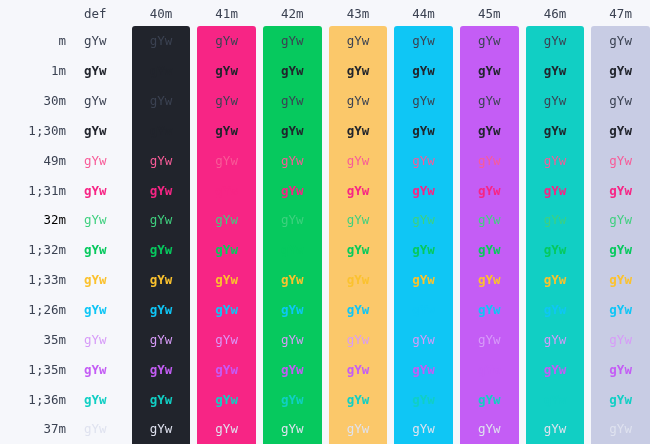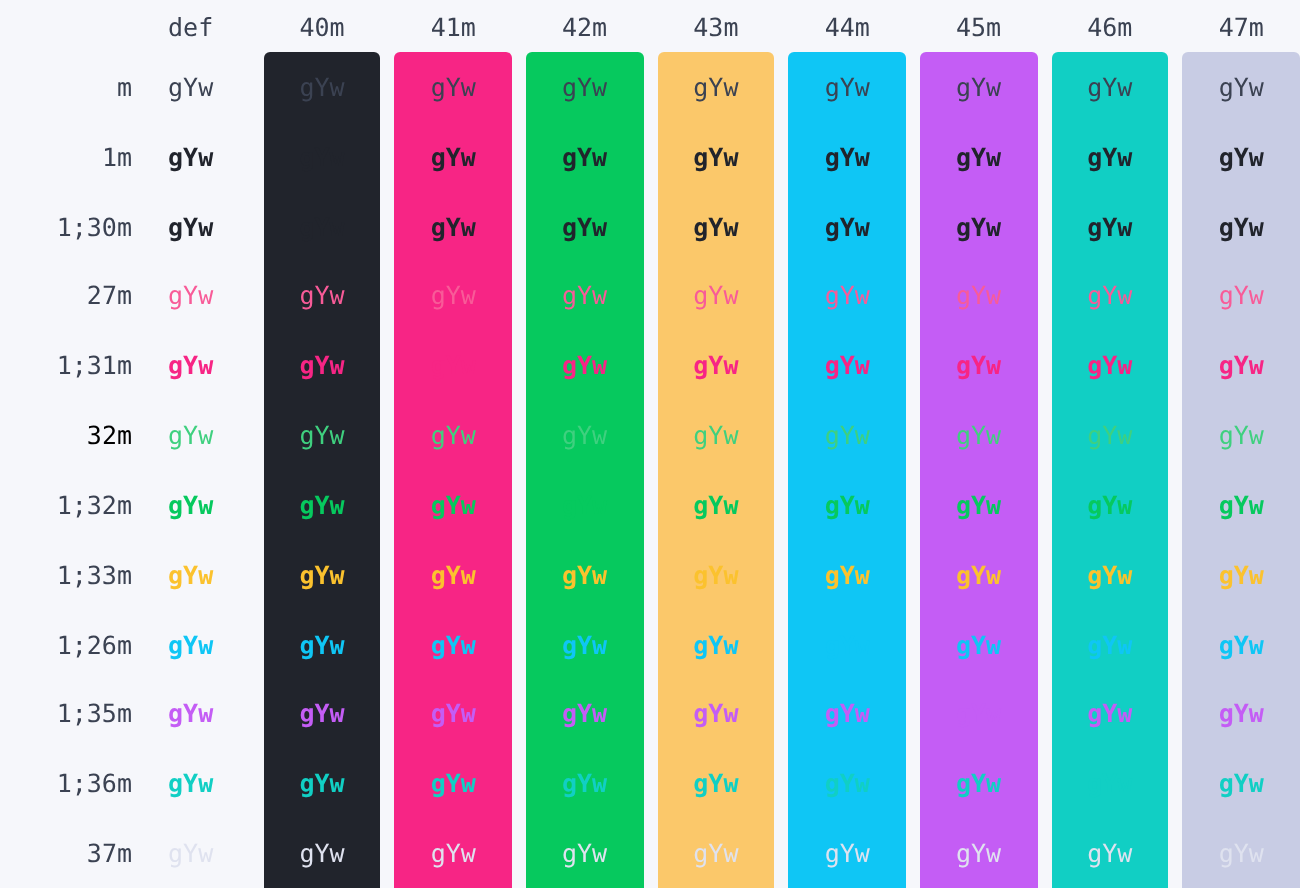--- a/index.html
+++ b/index.html
@@ -102,41 +102,61 @@
         <td class="spacer"></td>
         <td class="cell bold" style="color: rgb(33, 36, 44); background: rgb(15, 198, 245);">gYw</td>
         <td class="spacer"></td>
         <td class="cell bold" style="color: rgb(33, 36, 44); background: rgb(196, 93, 245);">gYw</td>
         <td class="spacer"></td>
         <td class="cell bold" style="color: rgb(33, 36, 44); background: rgb(17, 207, 196);">gYw</td>
         <td class="spacer"></td>
         <td class="cell bold" style="color: rgb(33, 36, 44); background: rgb(200, 204, 228);">gYw</td>
       </tr>
       <tr>
+        <td class="rowlabel" style="color: rgb(59, 66, 82);">30m</td>
+        <td class="cell" style="color: rgb(59, 66, 82);">gYw</td>
+        <td class="spacer"></td>
+        <td class="cell" style="color: rgb(59, 66, 82); background: rgb(33, 36, 44);">gYw</td>
+        <td class="spacer"></td>
+        <td class="cell" style="color: rgb(59, 66, 82); background: rgb(247, 37, 133);">gYw</td>
+        <td class="spacer"></td>
+        <td class="cell" style="color: rgb(59, 66, 82); background: rgb(6, 201, 94);">gYw</td>
+        <td class="spacer"></td>
+        <td class="cell" style="color: rgb(59, 66, 82); background: rgb(251, 200, 106);">gYw</td>
+        <td class="spacer"></td>
+        <td class="cell" style="color: rgb(59, 66, 82); background: rgb(15, 198, 245);">gYw</td>
+        <td class="spacer"></td>
+        <td class="cell" style="color: rgb(59, 66, 82); background: rgb(196, 93, 245);">gYw</td>
+        <td class="spacer"></td>
+        <td class="cell" style="color: rgb(59, 66, 82); background: rgb(17, 207, 196);">gYw</td>
+        <td class="spacer"></td>
+        <td class="cell" style="color: rgb(59, 66, 82); background: rgb(200, 204, 228);">gYw</td>
+      </tr>
+      <tr>
         <td class="rowlabel" style="color: rgb(59, 66, 82);">1;30m</td>
         <td class="cell bold" style="color: rgb(33, 36, 44);">gYw</td>
         <td class="spacer"></td>
         <td class="cell bold" style="color: rgb(33, 36, 44); background: rgb(33, 36, 44);">gYw</td>
         <td class="spacer"></td>
         <td class="cell bold" style="color: rgb(33, 36, 44); background: rgb(247, 37, 133);">gYw</td>
         <td class="spacer"></td>
         <td class="cell bold" style="color: rgb(33, 36, 44); background: rgb(6, 201, 94);">gYw</td>
         <td class="spacer"></td>
         <td class="cell bold" style="color: rgb(33, 36, 44); background: rgb(251, 200, 106);">gYw</td>
         <td class="spacer"></td>
         <td class="cell bold" style="color: rgb(33, 36, 44); background: rgb(15, 198, 245);">gYw</td>
         <td class="spacer"></td>
         <td class="cell bold" style="color: rgb(33, 36, 44); background: rgb(196, 93, 245);">gYw</td>
         <td class="spacer"></td>
         <td class="cell bold" style="color: rgb(33, 36, 44); background: rgb(17, 207, 196);">gYw</td>
         <td class="spacer"></td>
         <td class="cell bold" style="color: rgb(33, 36, 44); background: rgb(200, 204, 228);">gYw</td>
       </tr>
       <tr>
-        <td class="rowlabel" style="color: rgb(59, 66, 82);">27m</td>
+        <td class="rowlabel" style="color: rgb(59, 66, 82);">49m</td>
         <td class="cell" style="color: rgb(248, 91, 152);">gYw</td>
         <td class="spacer"></td>
         <td class="cell" style="color: rgb(248, 91, 152); background: rgb(33, 36, 44);">gYw</td>
         <td class="spacer"></td>
         <td class="cell" style="color: rgb(248, 91, 152); background: rgb(247, 37, 133);">gYw</td>
         <td class="spacer"></td>
         <td class="cell" style="color: rgb(248, 91, 152); background: rgb(6, 201, 94);">gYw</td>
         <td class="spacer"></td>
         <td class="cell" style="color: rgb(248, 91, 152); background: rgb(251, 200, 106);">gYw</td>
         <td class="spacer"></td>
@@ -240,20 +260,40 @@
         <td class="spacer"></td>
         <td class="cell bold" style="color: rgb(15, 198, 245); background: rgb(251, 200, 106);">gYw</td>
         <td class="spacer"></td>
         <td class="cell bold" style="color: rgb(15, 198, 245); background: rgb(15, 198, 245);">gYw</td>
         <td class="spacer"></td>
         <td class="cell bold" style="color: rgb(15, 198, 245); background: rgb(196, 93, 245);">gYw</td>
         <td class="spacer"></td>
         <td class="cell bold" style="color: rgb(15, 198, 245); background: rgb(17, 207, 196);">gYw</td>
         <td class="spacer"></td>
         <td class="cell bold" style="color: rgb(15, 198, 245); background: rgb(200, 204, 228);">gYw</td>
+      </tr>
+      <tr>
+        <td class="rowlabel" style="color: rgb(59, 66, 82);">35m</td>
+        <td class="cell" style="color: rgb(215, 155, 248);">gYw</td>
+        <td class="spacer"></td>
+        <td class="cell" style="color: rgb(215, 155, 248); background: rgb(33, 36, 44);">gYw</td>
+        <td class="spacer"></td>
+        <td class="cell" style="color: rgb(215, 155, 248); background: rgb(247, 37, 133);">gYw</td>
+        <td class="spacer"></td>
+        <td class="cell" style="color: rgb(215, 155, 248); background: rgb(6, 201, 94);">gYw</td>
+        <td class="spacer"></td>
+        <td class="cell" style="color: rgb(215, 155, 248); background: rgb(251, 200, 106);">gYw</td>
+        <td class="spacer"></td>
+        <td class="cell" style="color: rgb(215, 155, 248); background: rgb(15, 198, 245);">gYw</td>
+        <td class="spacer"></td>
+        <td class="cell" style="color: rgb(215, 155, 248); background: rgb(196, 93, 245);">gYw</td>
+        <td class="spacer"></td>
+        <td class="cell" style="color: rgb(215, 155, 248); background: rgb(17, 207, 196);">gYw</td>
+        <td class="spacer"></td>
+        <td class="cell" style="color: rgb(215, 155, 248); background: rgb(200, 204, 228);">gYw</td>
       </tr>
       <tr>
         <td class="rowlabel" style="color: rgb(59, 66, 82);">1;35m</td>
         <td class="cell bold" style="color: rgb(196, 93, 245);">gYw</td>
         <td class="spacer"></td>
         <td class="cell bold" style="color: rgb(196, 93, 245); background: rgb(33, 36, 44);">gYw</td>
         <td class="spacer"></td>
         <td class="cell bold" style="color: rgb(196, 93, 245); background: rgb(247, 37, 133);">gYw</td>
         <td class="spacer"></td>
         <td class="cell bold" style="color: rgb(196, 93, 245); background: rgb(6, 201, 94);">gYw</td>

